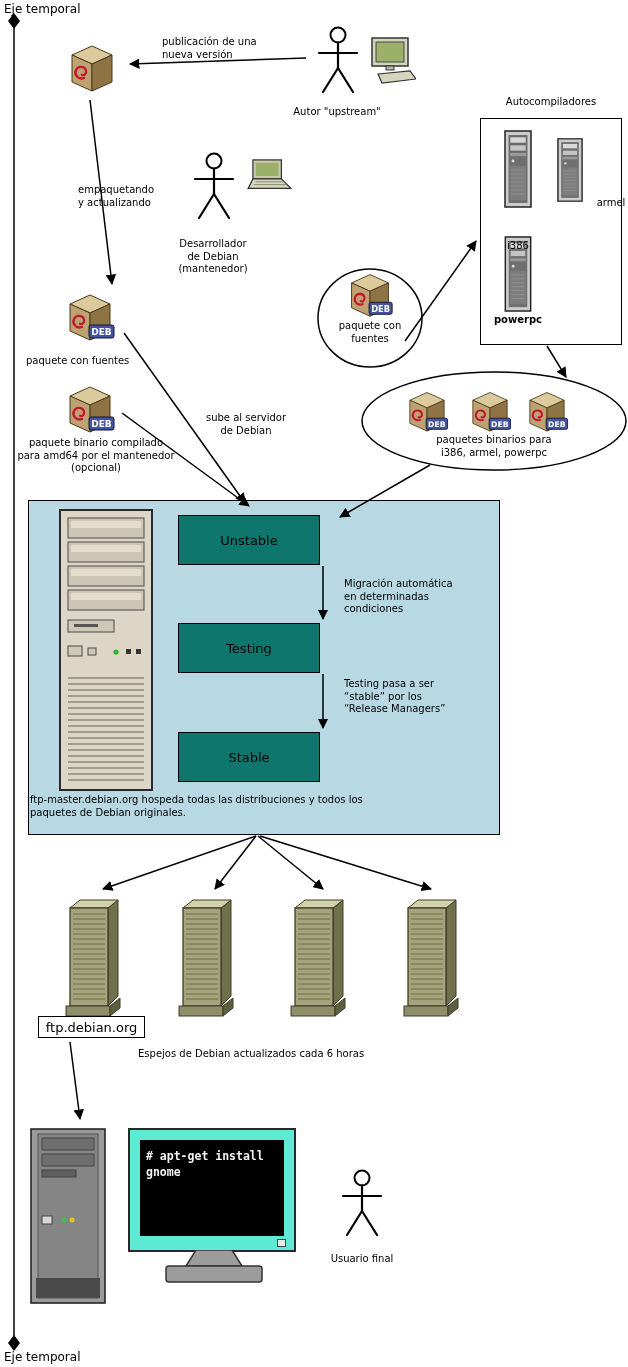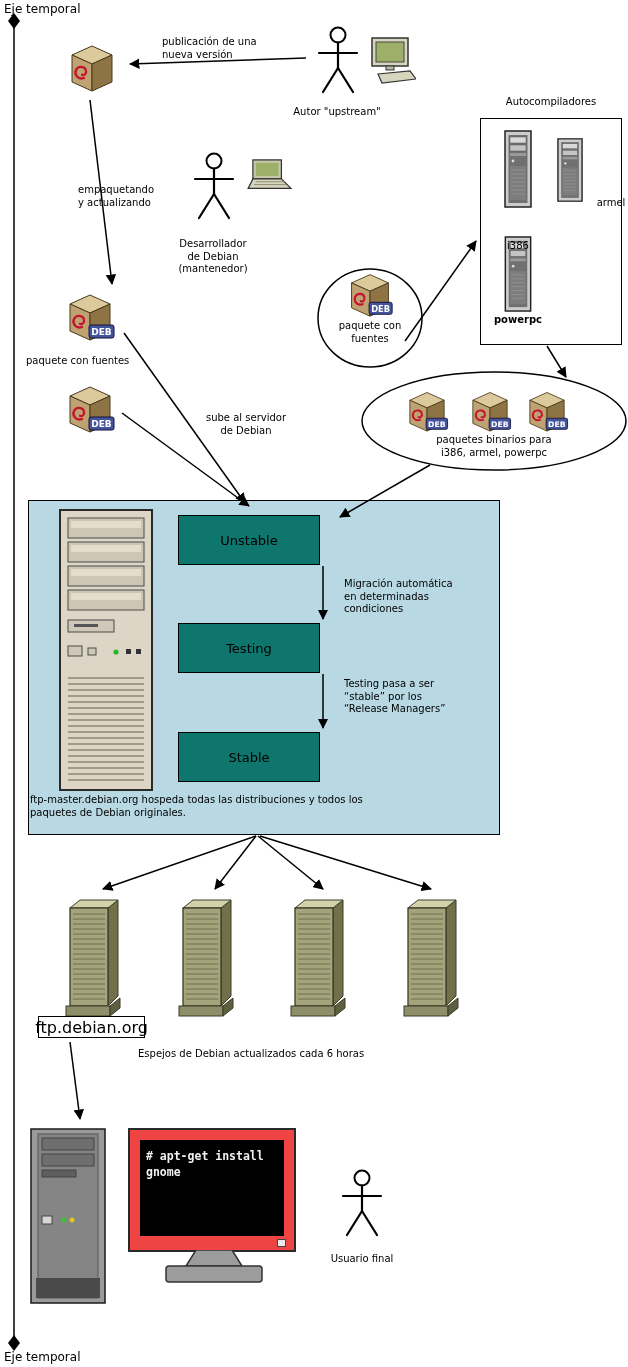--- a/index.html
+++ b/index.html
@@ -9,22 +9,22 @@
   .overlay { position:absolute; left:0; top:0; z-index:2; pointer-events:none; }
   .lbl { position:absolute; z-index:4; font-size:10px; line-height:1.25; color:#000; white-space:pre-line; }
   .center { text-align:center; }
   .small { font-size:12px; }
   .box-blue { position:absolute; z-index:1; background:var(--archive-fill,#b8d8e4); border:1.5px solid #000; }
   .box-white { position:absolute; z-index:1; background:#fff; border:1.5px solid #000; }
   .suite { position:absolute; z-index:3; background:#0f766e; border:1.5px solid #000;
            display:flex; align-items:center; justify-content:center; font-size:13px; }
   .icon { position:absolute; z-index:3; }
   .hostlabel { position:absolute; z-index:4; background:#fff; border:1.5px solid #000;
-               display:flex; align-items:center; justify-content:center; font-size:16px; }
-  .monitor { position:absolute; z-index:3; background:#ef4444; border:2px solid #2a2a2a; }
+               display:flex; align-items:center; justify-content:center; font-size:13px; }
+  .monitor { position:absolute; z-index:3; background:#5eead4; border:2px solid #2a2a2a; }
   .screen { position:absolute; left:10px; top:10px; right:10px; bottom:14px; background:#000;
             color:#f0f0f0; font-family:"DejaVu Sans Mono","Liberation Mono",monospace;
             font-weight:bold; font-size:11.5px; line-height:1.4; padding:8px 6px; white-space:pre-line; }
   .monitor-btn { position:absolute; right:8px; bottom:3px; width:9px; height:8px;
                  background:#e9e9e9; border:1px solid #444; z-index:4; }
   svg text { font-family:"DejaVu Sans","Liberation Sans",sans-serif; }
 </style>
 </head>
 <body>
 
@@ -132,20 +132,23 @@
     <polygon points="8,14 28,23 28,50 8,41" fill="var(--pkg-front,#bfa271)" stroke="#4a3a1c" stroke-width="1"></polygon>
     <polygon points="28,23 48,14 48,41 28,50" fill="var(--pkg-side,#8e7445)" stroke="#4a3a1c" stroke-width="1"></polygon>
     <path d="M20,37 C14,39 10,33.5 12,29 C14,24.5 21,25 22,29.5 C22.8,32.5 20,35 18,33.8" fill="none" stroke="var(--swirl-red,#c41430)" stroke-width="2.3" stroke-linecap="round"></path>
     <rect x="27" y="35" width="25" height="13" rx="2" fill="var(--deb-blue,#44549c)" stroke="#14143c"></rect>
     <text x="39.5" y="45" font-size="9" font-weight="bold" fill="#fff" text-anchor="middle">DEB</text>
   </svg>
 
   <div class="lbl center" style="left:186px;top:379px;width:120px;margin-top:33px;">sube al servidor
 de Debian</div>
 
+  <div class="lbl center" style="left:0px;top:437px;width:192px;">paquete binario compilado
+para amd64 por el mantenedor
+(opcional)</div>
 
   <div class="lbl center" style="left:480px;top:96px;width:142px;">Autocompiladores</div>
 
   <svg class="icon" style="left:504px;top:130px;width:28px;height:78px;" viewBox="0 0 28 78">
     <rect x="1" y="1" width="26" height="76" fill="#cccccc" stroke="#222" stroke-width="1.5"></rect>
     <rect x="4.5" y="5" width="19" height="68" fill="#707070"></rect>
     <rect x="6" y="7" width="16" height="6" fill="#d9d9d9" stroke="#555" stroke-width="0.5"></rect>
     <rect x="6" y="15" width="16" height="6" fill="#c4c4c4" stroke="#555" stroke-width="0.5"></rect>
     <rect x="6" y="23" width="16" height="3" fill="#999"></rect>
     <circle cx="9" cy="31" r="1.4" fill="#ddd"></circle>

